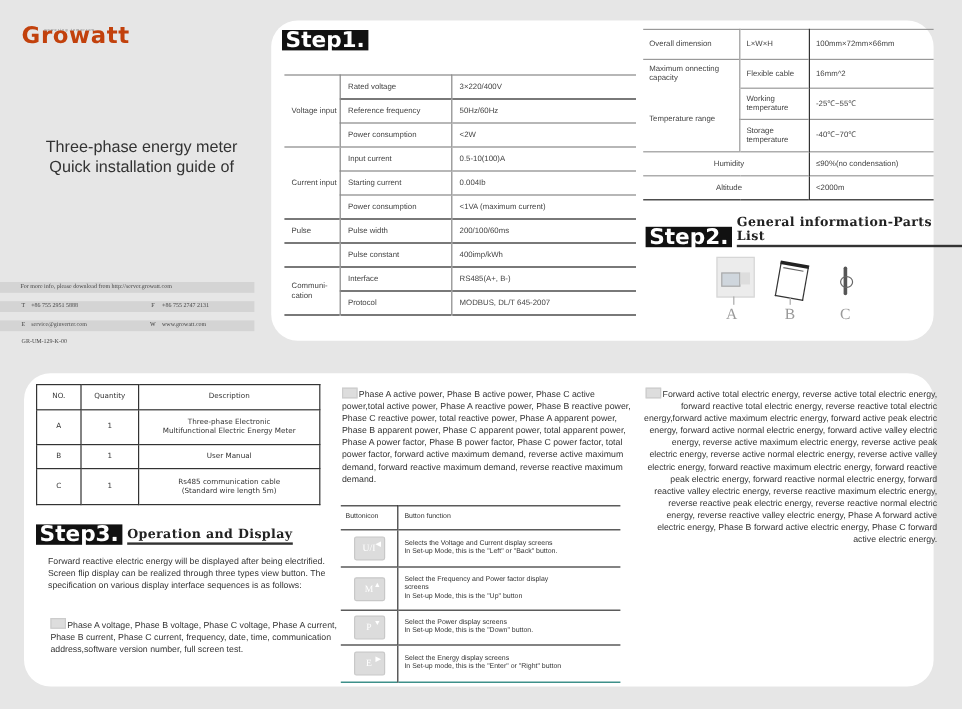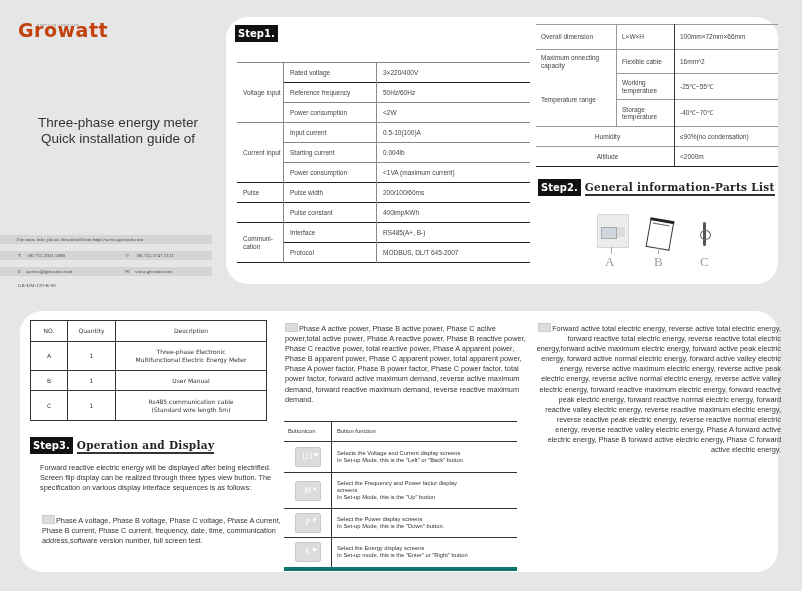--- a/index.html
+++ b/index.html
@@ -14,21 +14,21 @@
   .cover-title { left: 28px; top: 115px; width: 180px; text-align: center; font-size: 13.5px; color: #333; line-height: 16px; }
   .contact-bar { left: 0; width: 212px; height: 9px; background: #d4d4d4; font-family: "Liberation Serif", serif; font-size: 5px; color: #444; line-height: 9px; }
   .contact-bar span { position: absolute; }
   .contact-plain { font-family: "Liberation Serif", serif; font-size: 5px; color: #444; }
 
   .panel { background: #fff; border-radius: 22px; position: absolute; }
   .panel-top { left: 226px; top: 17px; width: 552px; height: 267px; }
   .panel-bottom { left: 20px; top: 311px; width: 758px; height: 261px; }
 
   .step-title { position: absolute; display: flex; align-items: flex-end; }
-  .step-badge { background: #111; color: #fff; font-family: "DejaVu Sans", sans-serif; font-weight: bold; font-size: 10px; padding: 0 3px; line-height: 17px; }
+  .step-badge { background: #111; color: #fff; font-family: "DejaVu Sans", sans-serif; font-weight: bold; font-size: 18px; padding: 0 3px; line-height: 17px; }
   .step-text { font-family: "DejaVu Serif", serif; font-weight: bold; font-size: 10.5px; color: #222; margin-left: 4px; border-bottom: 2px solid #333; padding-bottom: 1px; letter-spacing: 0.3px; }
 
   table { border-collapse: collapse; font-size: 6.5px; color: #444; }
   td, th { font-weight: normal; }
   .spec-table { position: absolute; left: 237px; top: 62px; width: 293px; }
   .spec-table td { border-top: 1px solid #888; height: 19px; padding: 0 0 0 6px; vertical-align: middle; }
   .spec-table td.grp { border-right: 1px solid #888; width: 40px; line-height: 8px; }
   .spec-table td.param { border-right: 1px solid #888; width: 86px; }
   .spec-table tr.thick td { border-top: 1px solid #222; }
   .spec-table { border-bottom: 1px solid #222; border-top: 1px solid #222; }
@@ -39,21 +39,21 @@
   .dim-table td.c2 { width: 52px; border-right: 1px solid #333; }
   .dim-table td.center { text-align: center; }
   .part-letter { position: absolute; font-family: "Liberation Serif", serif; font-size: 13px; color: #999; }
 
   .parts-table { position: absolute; left: 30px; top: 320px; width: 237px; border: 1px solid #333; font-family: "DejaVu Sans", sans-serif; font-size: 6px; color: #333; }
   .parts-table td { border: 1px solid #333; text-align: center; vertical-align: middle; line-height: 8px; }
 
   .body-text { position: absolute; font-size: 7.3px; line-height: 10.1px; color: #333; }
   .btn-chip { display: inline-block; width: 11px; height: 7px; background: #ddd; border: 1px solid #ccc; vertical-align: -1px; margin-right: 1px; position: relative; }
 
-  .btn-table { position: absolute; left: 284px; top: 421px; width: 233px; font-size: 5.8px; color: #333; border-top: 1px solid #333; border-bottom: 4px solid #0f766e; }
+  .btn-table { position: absolute; left: 284px; top: 421px; width: 233px; font-size: 5.8px; color: #333; border-top: 1px solid #333; border-bottom: 1px solid #0f766e; }
   .btn-table td { border-top: 1px solid #333; padding: 0 0 0 5px; vertical-align: middle; line-height: 7px; }
   .btn-table td.icon-cell { border-right: 1px solid #333; width: 43px; padding: 0; text-align: center; }
   .key { display: inline-block; width: 24px; height: 18px; background: #dcdcdc; border: 1px solid #c8c8c8; border-radius: 2px; color: #fff; font-family: "Liberation Serif", serif; font-size: 8px; line-height: 18px; position: relative; }
   .key .arrow { position: absolute; right: 2px; top: -3px; font-size: 6px; color: #fff; }
 </style>
 </head>
 <body>
 
 <div class="abs logo">Growatt</div>
 <div class="abs logo-tag">powering tomorrow</div>

